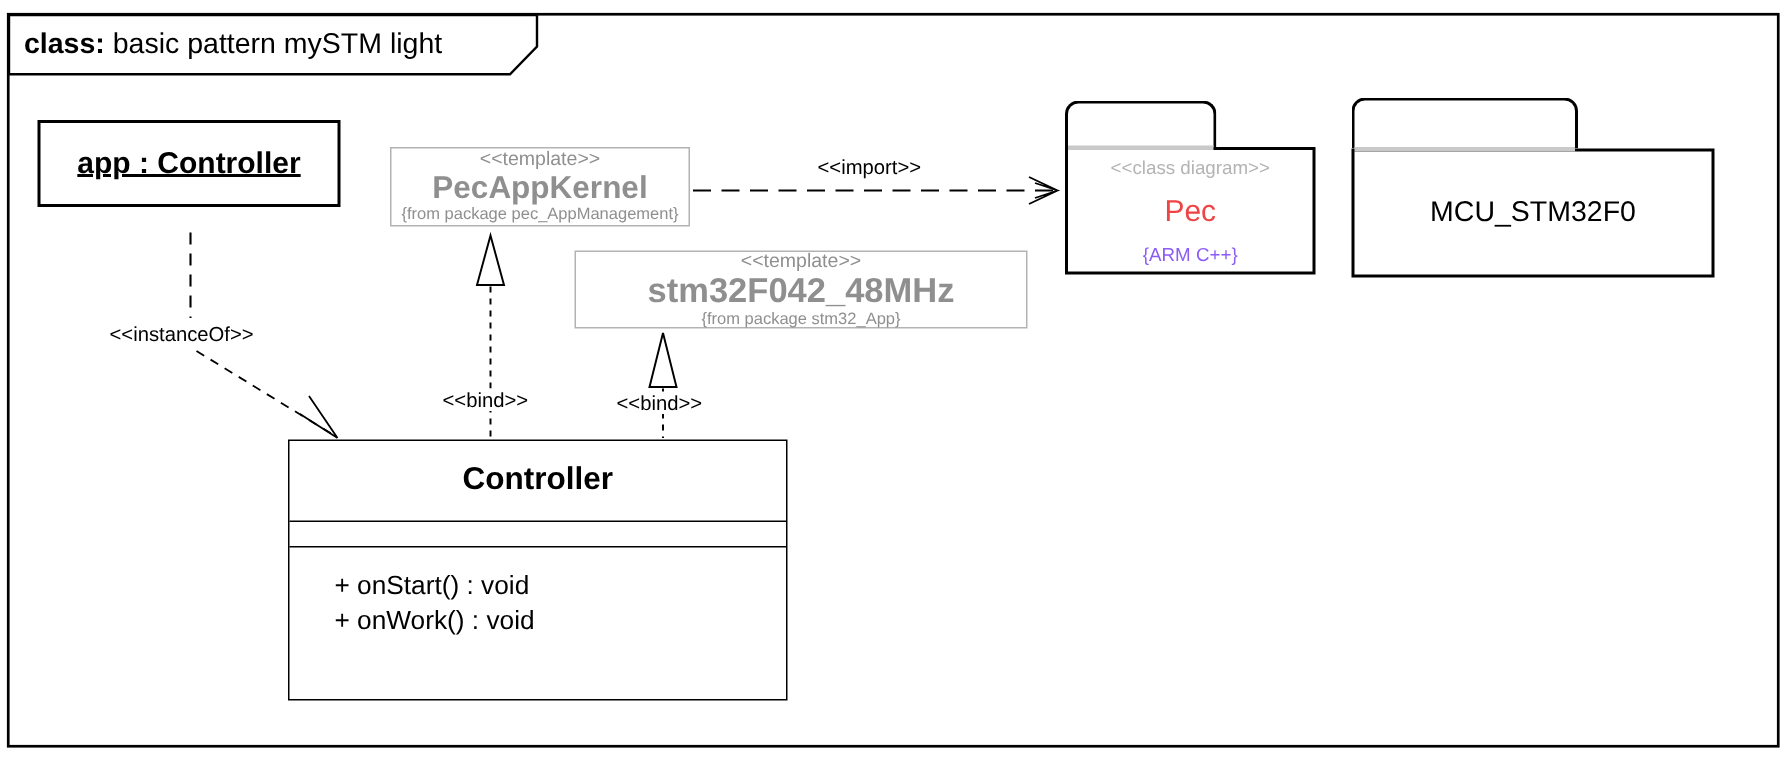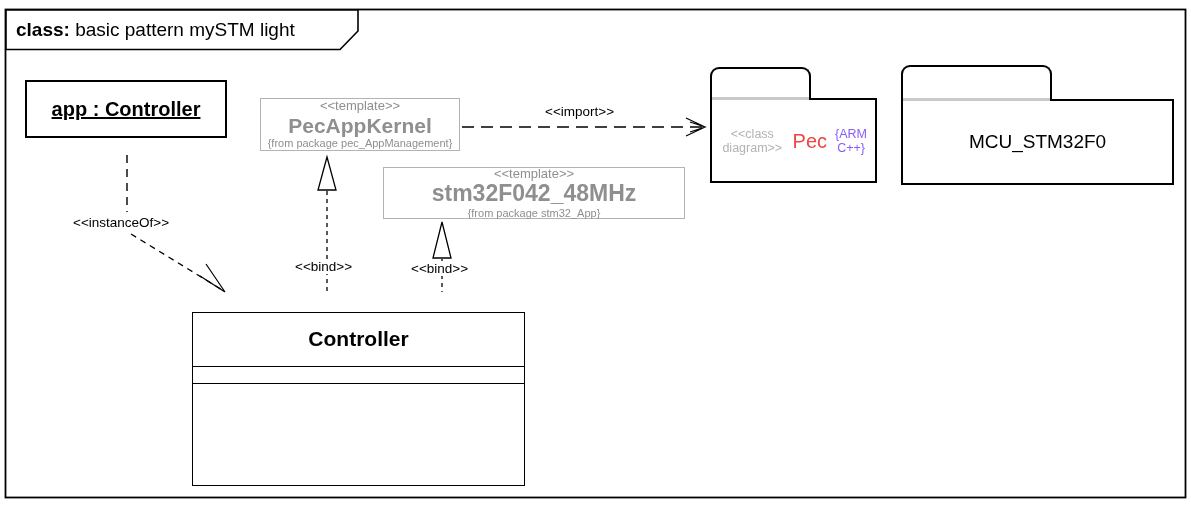--- a/index.html
+++ b/index.html
@@ -32,34 +32,34 @@
   .tpl-pec .tname{font-size:21px;}
   .tpl-stm{left:383px;top:167px;width:302px;height:52px;}
   .tpl-stm .tname{font-size:23px;}
   
   .pkg-tab{
     background:#fff;border:2px solid #000;border-bottom:none;
     border-radius:9px 9px 0 0;
   }
   .pkg-body{
     background:#fff;border:2px solid #000;
-    display:flex;flex-direction:row;align-items:center;justify-content:center;text-align:center;
+    display:flex;flex-direction:column;align-items:center;justify-content:center;text-align:center;
   }
   .pkg-divider{height:3px;z-index:3;}
   .pec-tab{left:710px;top:67px;width:101px;height:31px;}
   .pec-body{left:710px;top:98px;width:167px;height:85px;justify-content:space-between;padding:5px 0 4px 0;}
   .pec-div{left:712px;top:97px;width:97px;}
   .pec-stereo,.pec-tag{font-size:12.5px;color:#b3b3b3;}
   .pec-name{font-size:20px;color:#ef4444;}
   .mcu-tab{left:901px;top:65px;width:151px;height:34px;}
-  .mcu-body{left:901px;top:99px;width:273px;height:86px;}
+  .mcu-body{left:901px;top:99px;width:242px;height:86px;}
   .mcu-div{left:903px;top:98px;width:147px;}
   .mcu-name{font-size:19px;}
   
-  .class-box{left:192px;top:293px;width:333px;height:174px;border:1.5px solid #000;background:#fff;margin-top:19px;}
+  .class-box{left:192px;top:293px;width:333px;height:174px;border:1.5px solid #000;background:#fff;}
   .class-title{
     height:52.5px;border-bottom:1.5px solid #000;
     display:flex;align-items:center;justify-content:center;
     font-size:21px;font-weight:bold;
   }
   .class-attrs{height:16px;border-bottom:1.5px solid #000;}
   .class-ops{padding:14px 0 0 30px;font-size:17.5px;line-height:23px;}
   
   .edge-label{font-size:13.5px;white-space:nowrap;background:#fff;padding:0 2px;}
   .lbl-instanceof{left:71px;top:215px;}
@@ -122,20 +122,24 @@
 
   <div class="abs pkg-tab mcu-tab"></div>
   <div class="abs pkg-body mcu-body">
     <div class="mcu-name">MCU_STM32F0</div>
   </div>
   <div class="abs pkg-divider mcu-div" style="background: rgb(201, 201, 201);"></div>
 
   <div class="abs class-box">
     <div class="class-title">Controller</div>
     <div class="class-attrs"></div>
+    <div class="class-ops">
+      <div>+ onStart() : void</div>
+      <div>+ onWork() : void</div>
+    </div>
   </div>
 
   <div class="abs edge-label lbl-instanceof">&lt;&lt;instanceOf&gt;&gt;</div>
   <div class="abs edge-label lbl-import">&lt;&lt;import&gt;&gt;</div>
   <div class="abs edge-label lbl-bind1">&lt;&lt;bind&gt;&gt;</div>
   <div class="abs edge-label lbl-bind2">&lt;&lt;bind&gt;&gt;</div>
 
 </div>
 
 </body></html>

